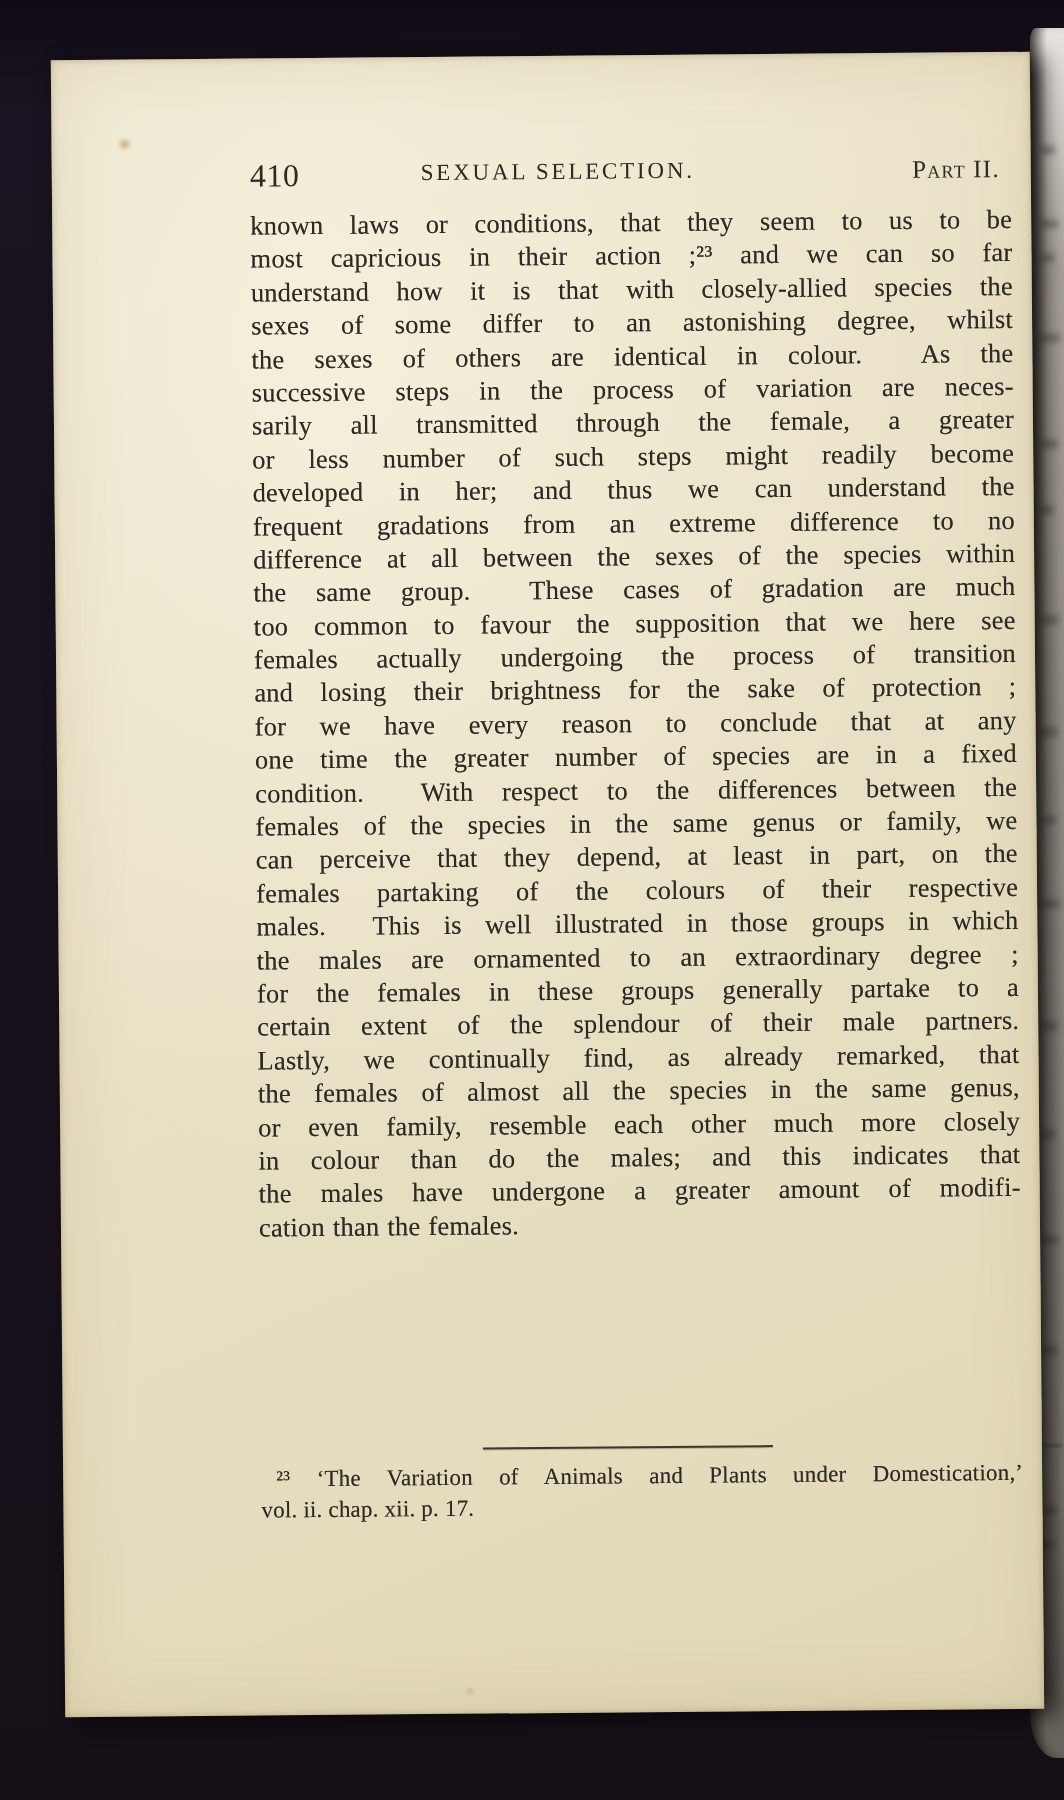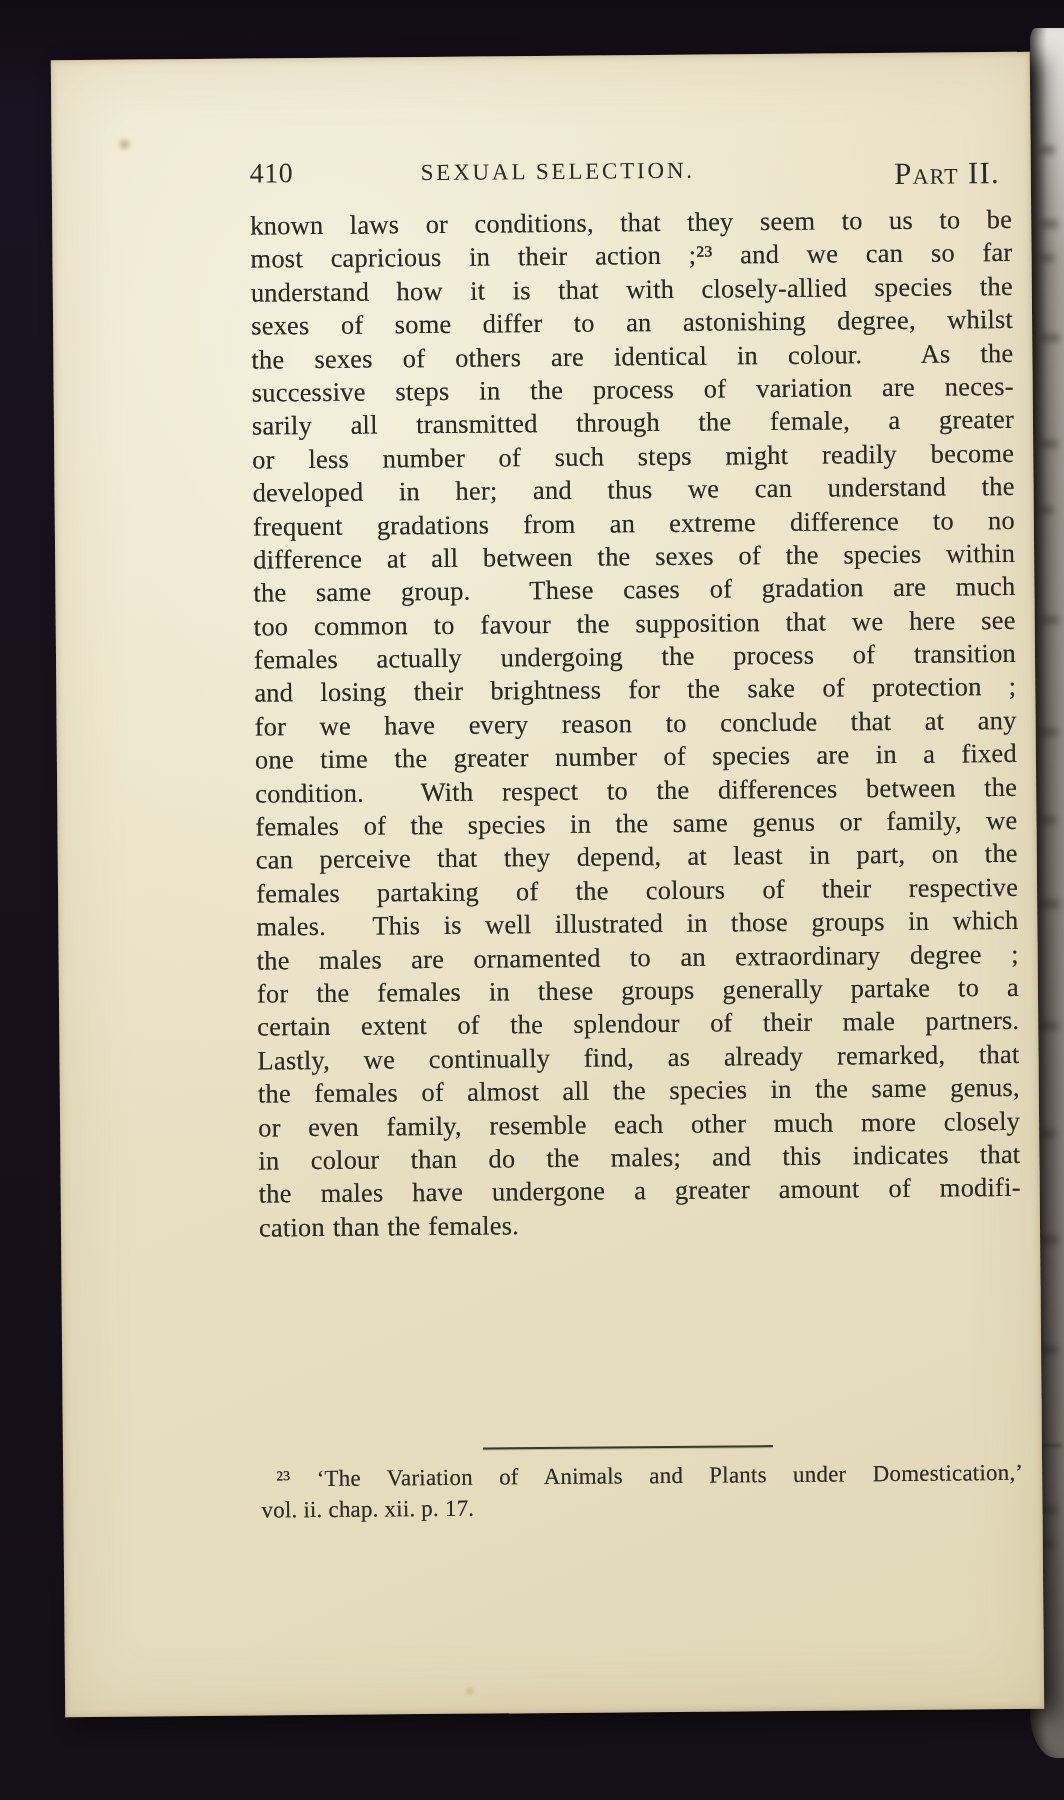--- a/index.html
+++ b/index.html
@@ -96,37 +96,37 @@
     position: absolute;
     left: 198px;
     top: 99px;
     width: 762px;
     height: 36px;
   }
   .page-number {
     position: absolute;
     left: 0;
     top: 0;
-    font-size: 28px;
+    font-size: 32px;
     letter-spacing: .5px;
   }
   .running-title {
     position: absolute;
     left: calc(50% - 73px);
     top: 4px;
     transform: translateX(-50%);
     font-size: 23px;
     letter-spacing: 2.8px;
     white-space: nowrap;
   }
   .part-label {
     position: absolute;
     right: 12px;
     top: 4px;
-    font-size: 31px;
+    font-size: 25px;
     font-variant: small-caps;
     letter-spacing: 1.2px;
     white-space: nowrap;
     text-align: right;
   }
 
   
   .body-text {
     position: absolute;
     left: 198px;

